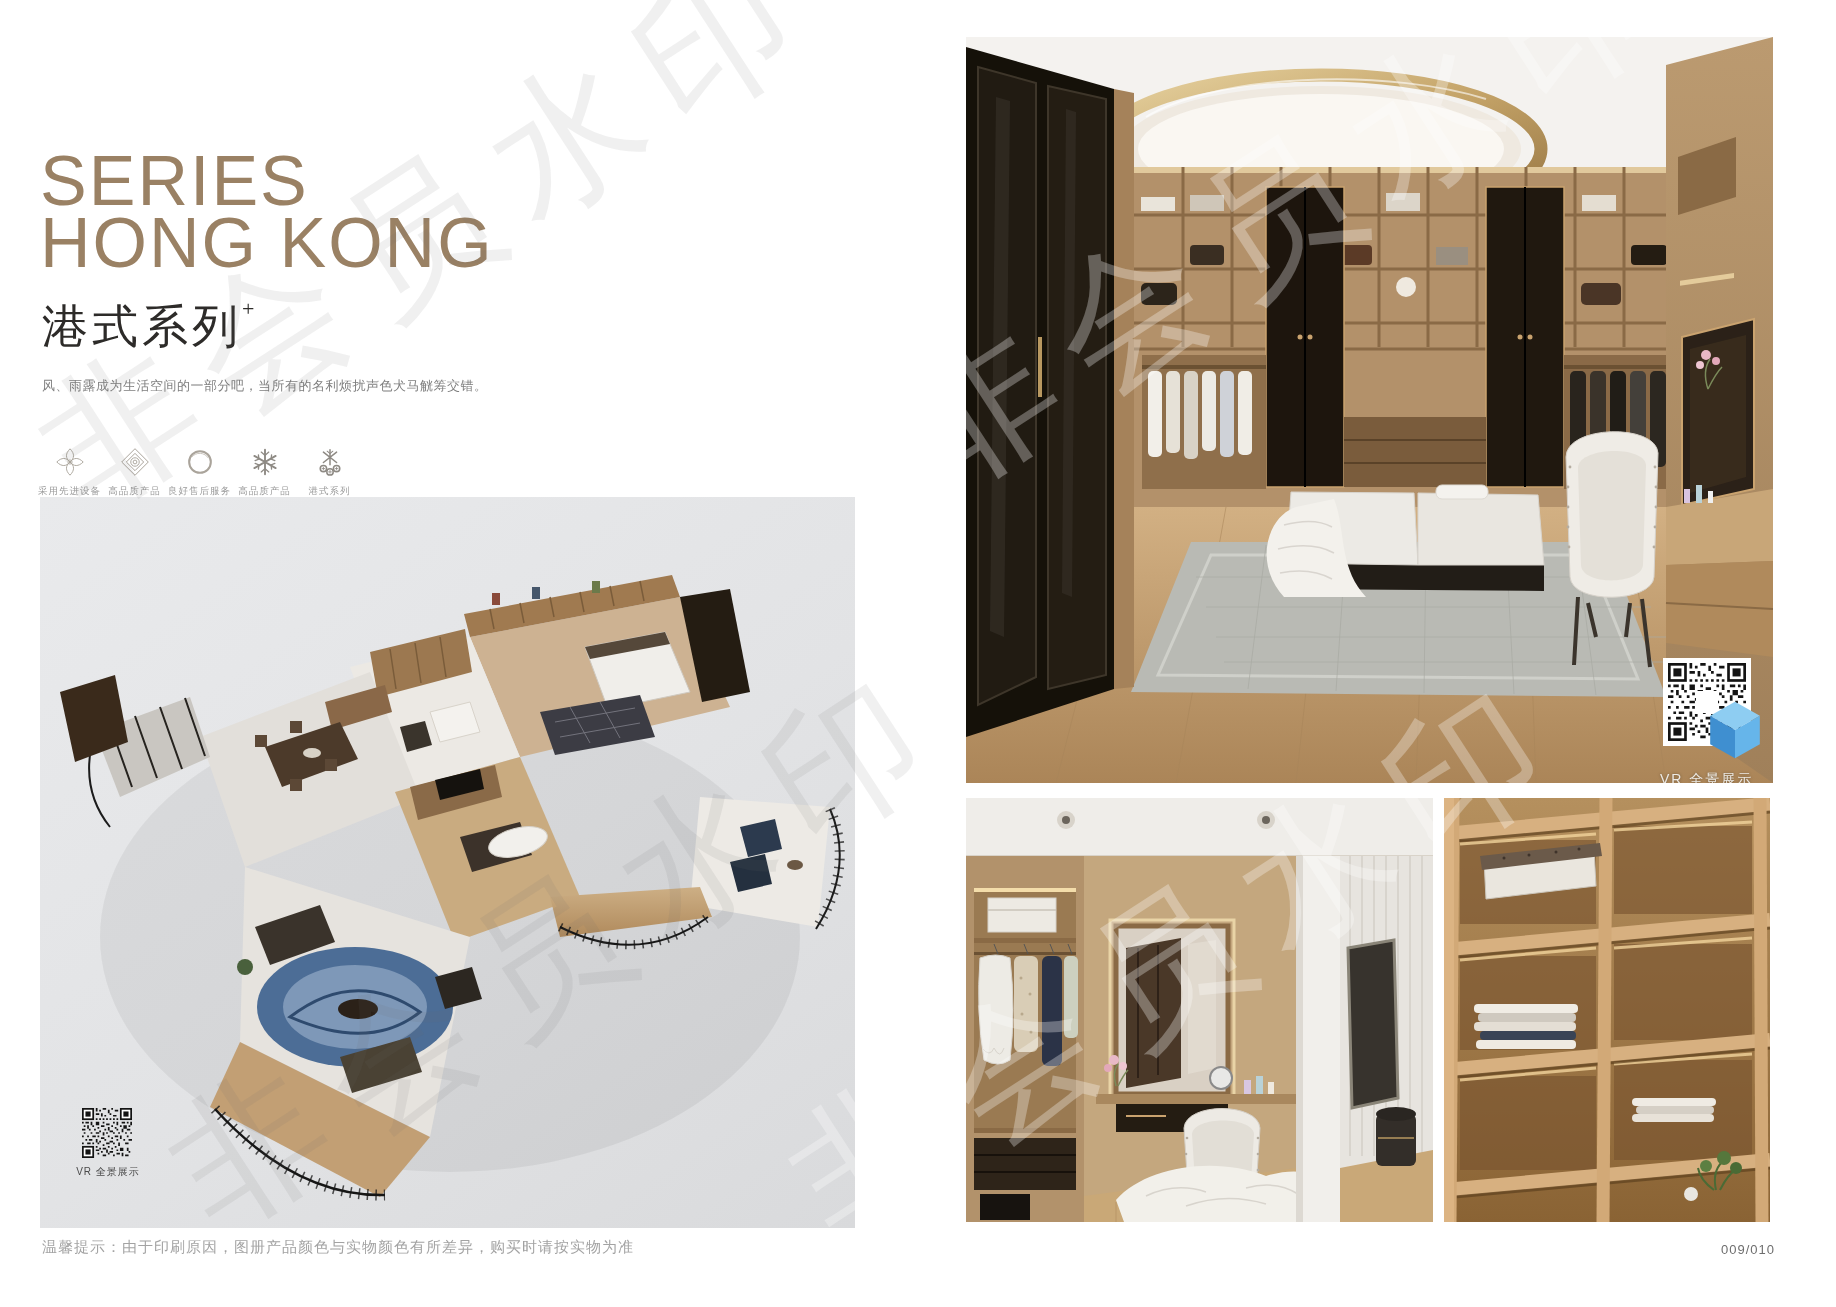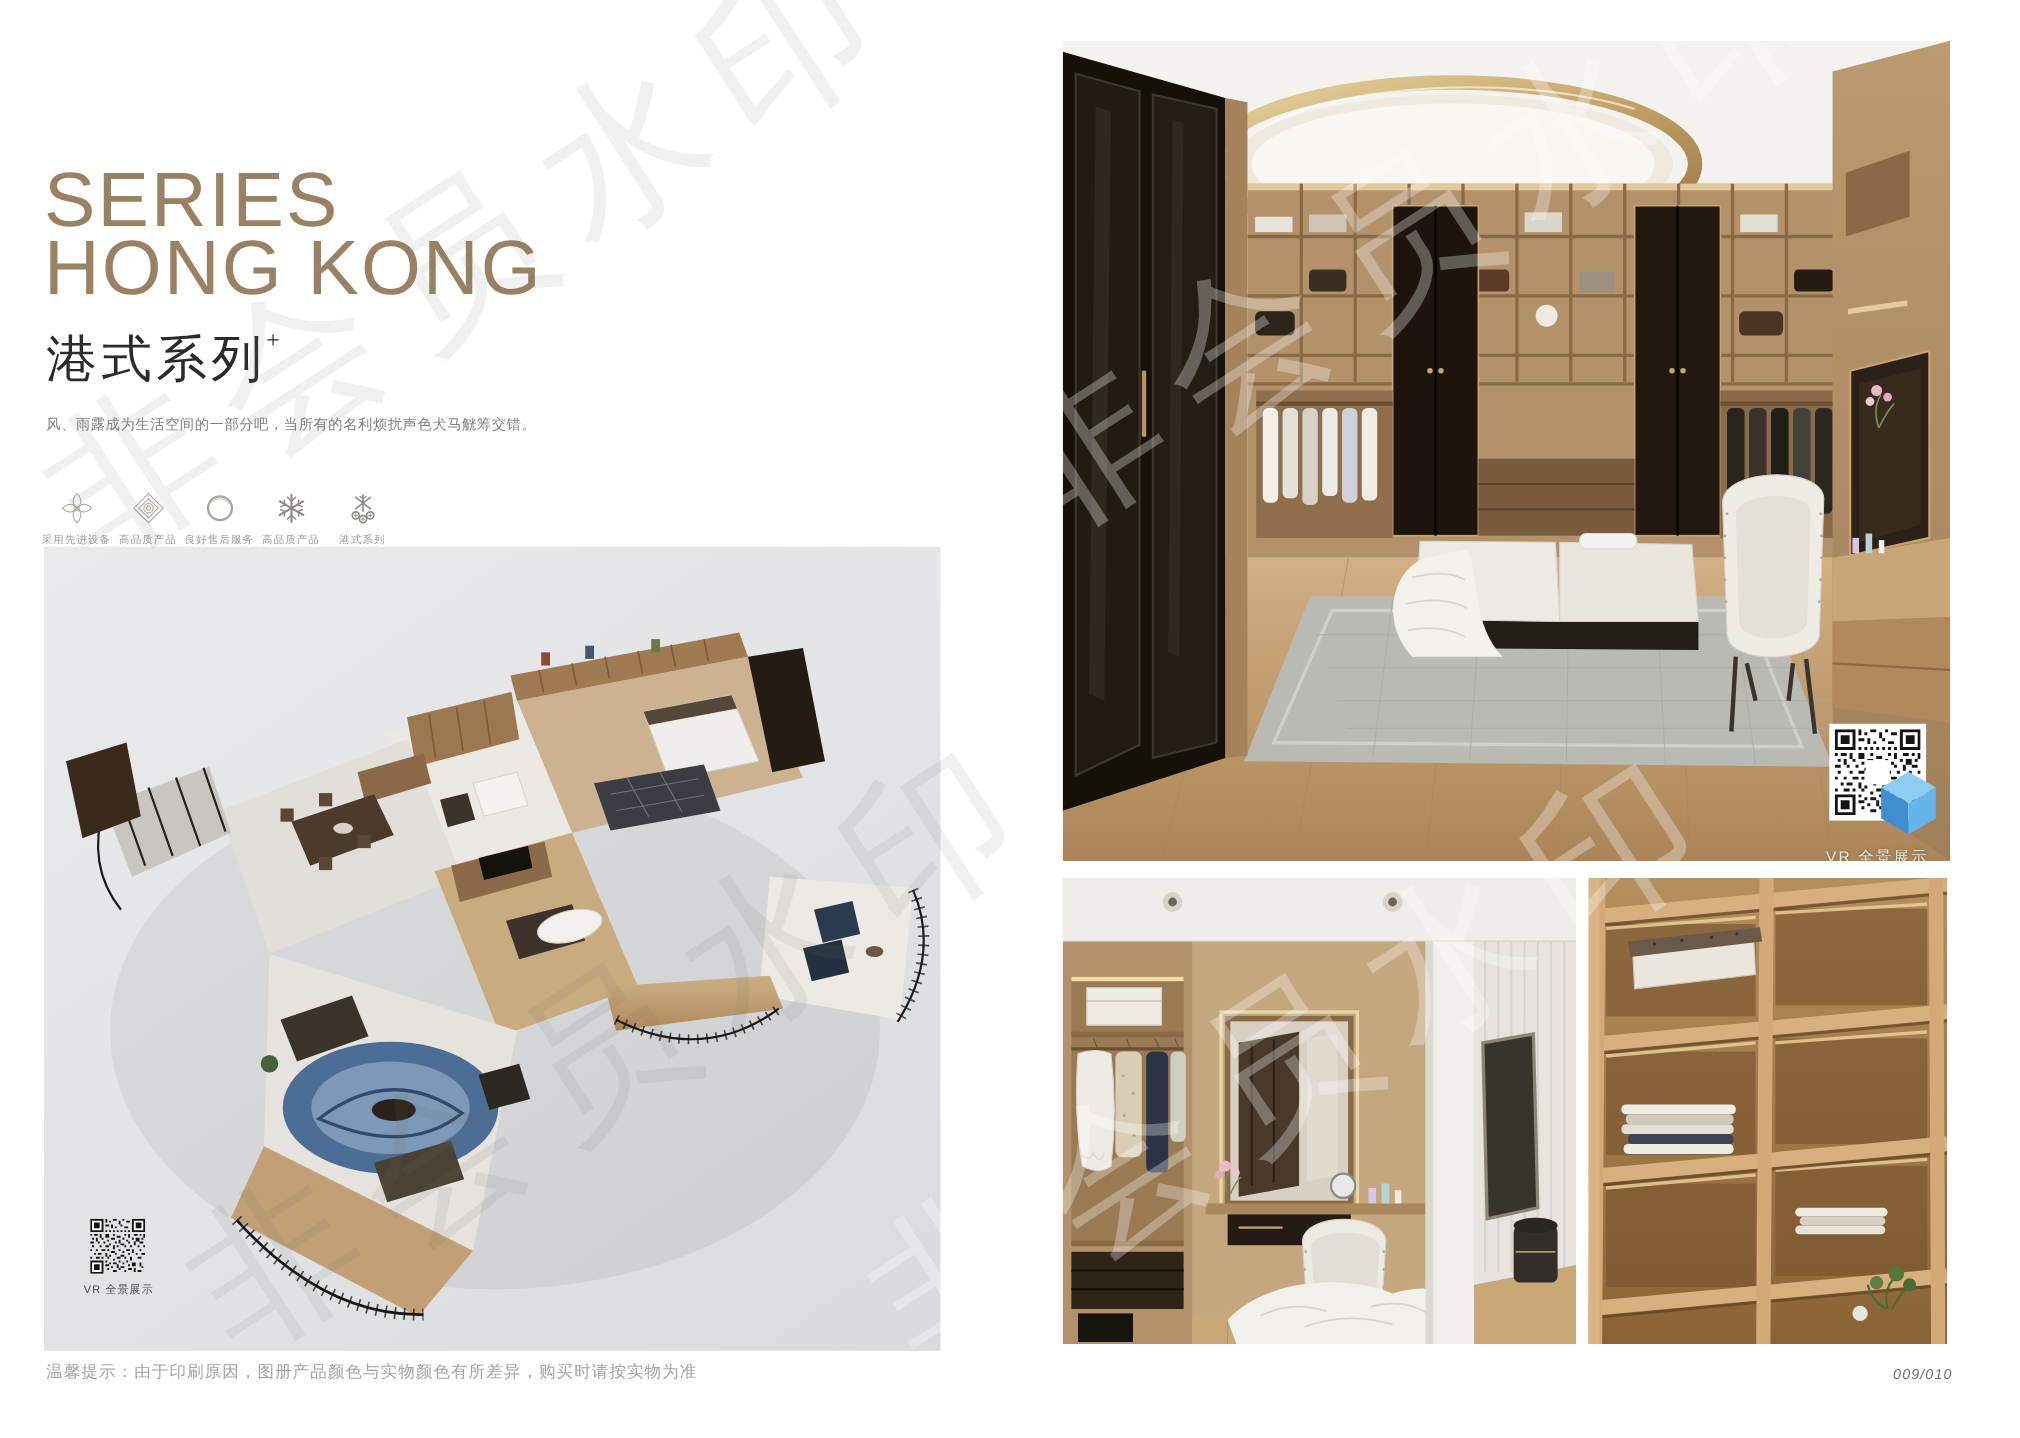--- a/index.html
+++ b/index.html
@@ -40,21 +40,21 @@
   }
   .fp-qr { position:absolute; left:42px; top:611px; width:50px; height:50px; }
   .fp-qr-caption {
     position:absolute; left:18px; top:668px; width:100px; text-align:center;
     font-size:10px; color:#4a4a4a; letter-spacing:1px;
   }
   .note {
     position:absolute; left:42px; top:1238px; font-size:15px; color:#a3a3a3; letter-spacing:1px;
   }
   .pagenum {
-    position:absolute; right:61px; top:1242px; font-size:13px; color:#6e6e6e; letter-spacing:1px;font-style:italic;
+    position:absolute; right:61px; top:1242px; font-size:13px; color:#6e6e6e; letter-spacing:1px;
   }
   
   .photo { position:absolute; overflow:hidden; }
   #main-photo   { left:966px; top:37px;  width:807px; height:746px; }
   #dresser-photo{ left:966px; top:798px; width:467px; height:424px; }
   #shelf-photo  { left:1444px;top:798px; width:326px; height:424px; }
   .main-qr {
     position:absolute; left:697px; top:621px; width:88px; height:88px;
     background:#ffffff; padding:5px;
   }

